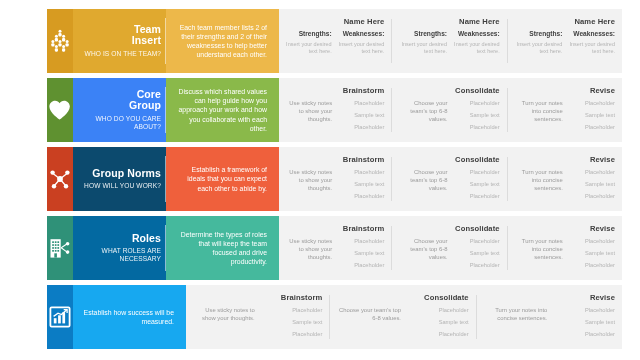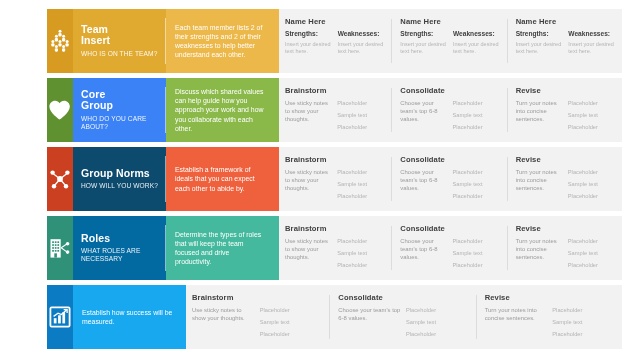--- a/index.html
+++ b/index.html
@@ -1,21 +1,21 @@
 <!DOCTYPE html>
 <html><head>
 <meta charset="utf-8">
 <style>
   html,body{margin:0;padding:0;}
   body{
     width:640px;height:360px;overflow:hidden;background:#ffffff;
     font-family:"Liberation Sans","DejaVu Sans",sans-serif;
     -webkit-font-smoothing:antialiased;
   }
-  #board{position:relative;width:640px;height:324px;box-sizing:border-box;padding:9px 18px 10px 47px;}
+  #board{position:relative;width:640px;height:324px;box-sizing:border-box;padding:9px 18px 10px 47px;text-align:right;}
   .row{display:flex;align-items:stretch;height:64px;margin-bottom:5px;position:relative;}
   .row:last-child{margin-bottom:0;}
 
   
   .icon-pane{width:26px;flex:0 0 26px;display:flex;align-items:center;justify-content:center;}
   .icon-pane svg{display:block;}
   .title-pane{width:93px;flex:0 0 93px;display:flex;flex-direction:column;justify-content:center;
               padding:0 5px 0 8px;box-sizing:border-box;position:relative;}
   .title-pane:after{content:"";position:absolute;right:0;top:9px;bottom:9px;width:1px;background:rgba(255,255,255,.55);}
   .ttl{color:#ffffff;font-weight:bold;font-size:10.5px;line-height:11.5px;letter-spacing:.1px;}

